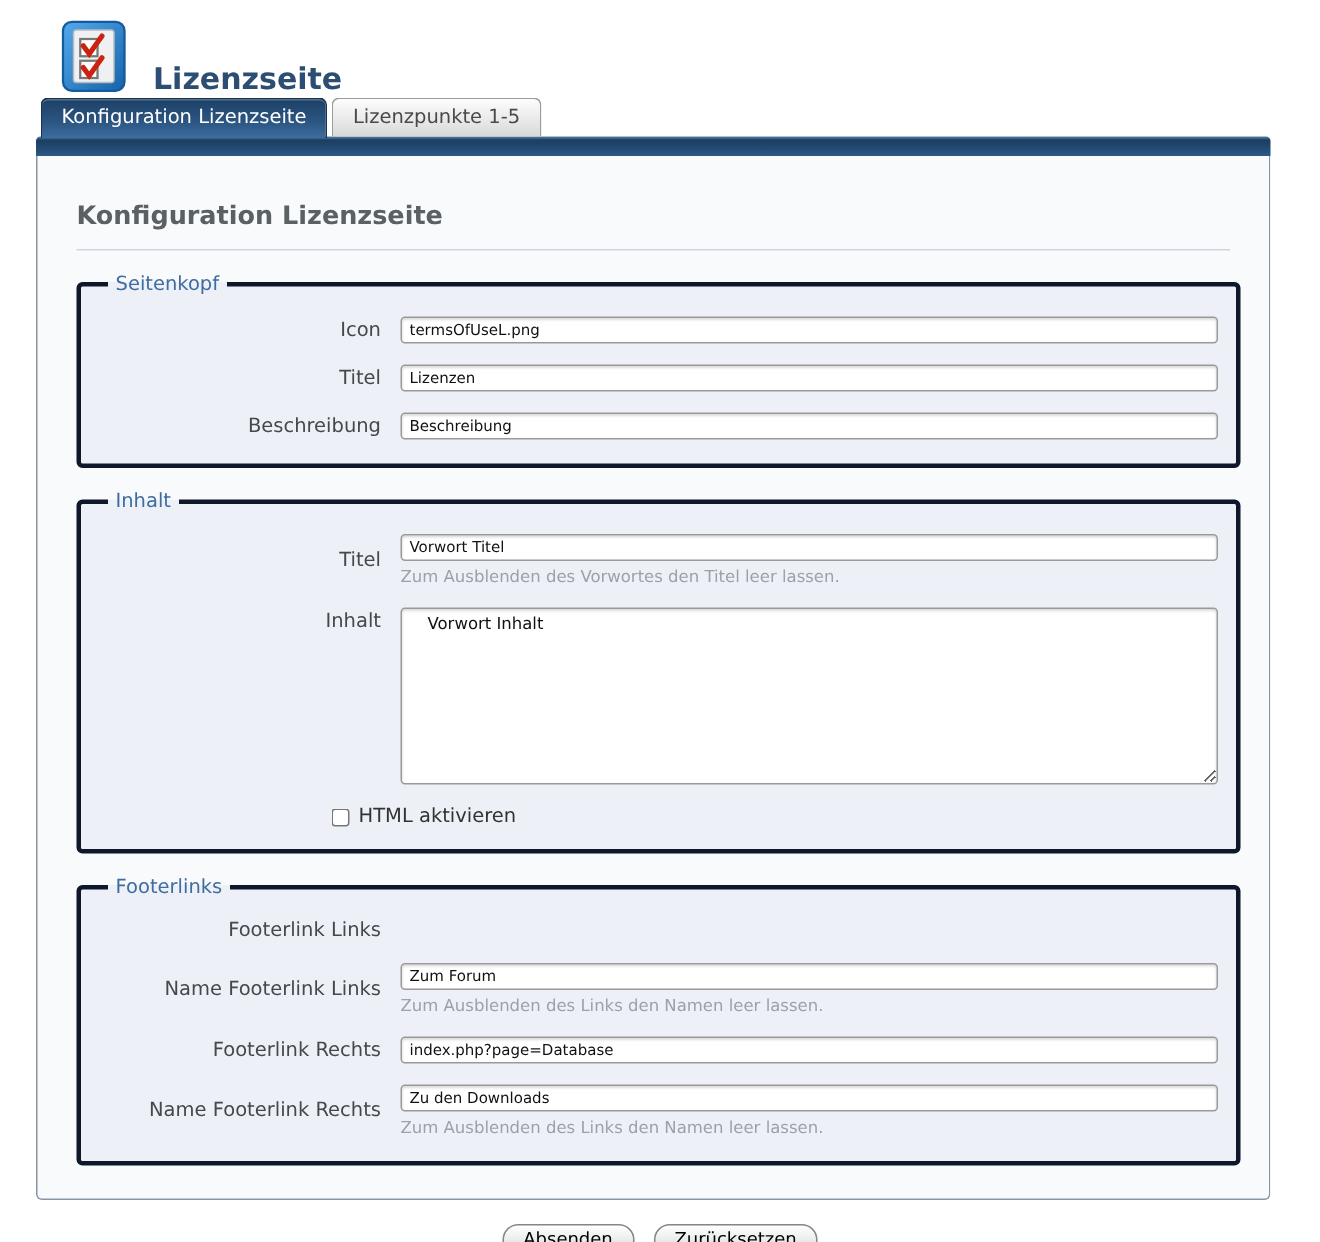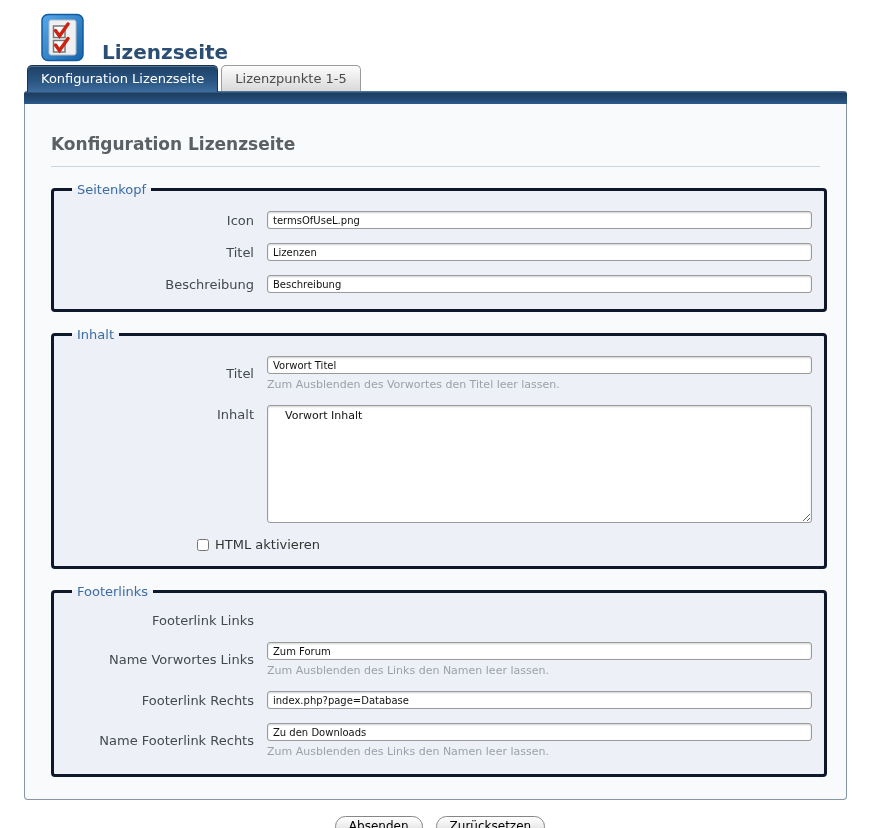--- a/index.html
+++ b/index.html
@@ -41,21 +41,21 @@
   .form-row.top .lbl { padding-top:2px; }
   .fld { display:flex; flex-direction:column; width:545px; }
   input[type=text] { width:545px; height:18px; border:1px solid #9a9a9a; border-radius:3px; background:#ffffff;
          font-family:"DejaVu Sans","Liberation Sans",sans-serif; font-size:10px; padding:1px 5px;
          box-shadow:inset 0 1px 2px rgba(0,0,0,.18); color:#111; }
   textarea { width:545px; height:118px; border:1px solid #9a9a9a; border-radius:3px; background:#ffffff;
          font-family:"DejaVu Sans","Liberation Sans",sans-serif; font-size:11px; padding:3px 17px;
          box-shadow:inset 0 1px 2px rgba(0,0,0,.18); color:#111; resize:both; }
   .hint { font-size:11px; color:#9aa1a8; margin-top:4px; }
 
-  .check-row { margin-left:93px; display:flex; align-items:center; margin-top:2px;padding-left:38px; }
+  .check-row { margin-left:117px; display:flex; align-items:center; margin-top:2px;padding-left:38px; }
   .check-row input { width:12px; height:12px; margin-right:6px; }
   .check-row .chk-label { font-size:13px; color:#333; }
 
   
   .actions { text-align:center; margin-top:15px; }
   .aqua-btn { font-family:"DejaVu Sans","Liberation Sans",sans-serif; font-size:12px; color:#000;
          padding:2px 13px 3px; margin:0 4px; border:1px solid #868686; border-radius:11px;
          background:linear-gradient(to bottom,#ffffff 0%, #eeeeee 45%, #d2d2d2 100%);
          box-shadow:0 1px 1px rgba(0,0,0,.25), inset 0 1px 0 #fff; cursor:pointer; }
 </style>
@@ -131,21 +131,21 @@
       <span class="chk-label">HTML aktivieren</span>
     </div>
   </fieldset>
 
   <fieldset>
     <legend>Footerlinks</legend>
     <div class="form-row">
       <div class="lbl">Footerlink Links</div>
     </div>
     <div class="form-row">
-      <div class="lbl">Name Vorwortes Links</div>
+      <div class="lbl">Name Footerlink Links</div>
       <div class="fld">
         <input type="text" value="Zum Forum" style="">
         <div class="hint">Zum Ausblenden des Links den Namen leer lassen.</div>
       </div>
     </div>
     <div class="form-row">
       <div class="lbl">Footerlink Rechts</div>
       <div class="fld">
           <input type="text" value="index.php?page=Database" style="">
         </div>

